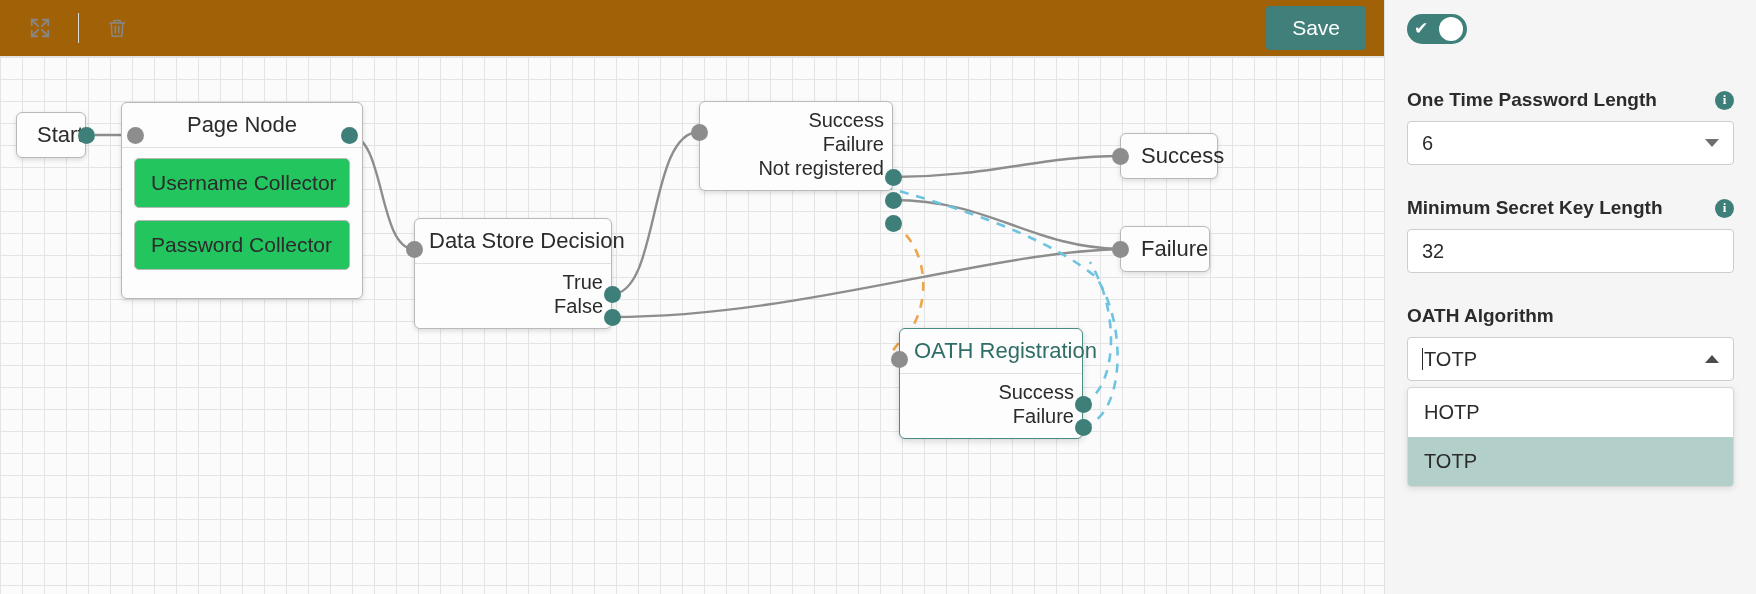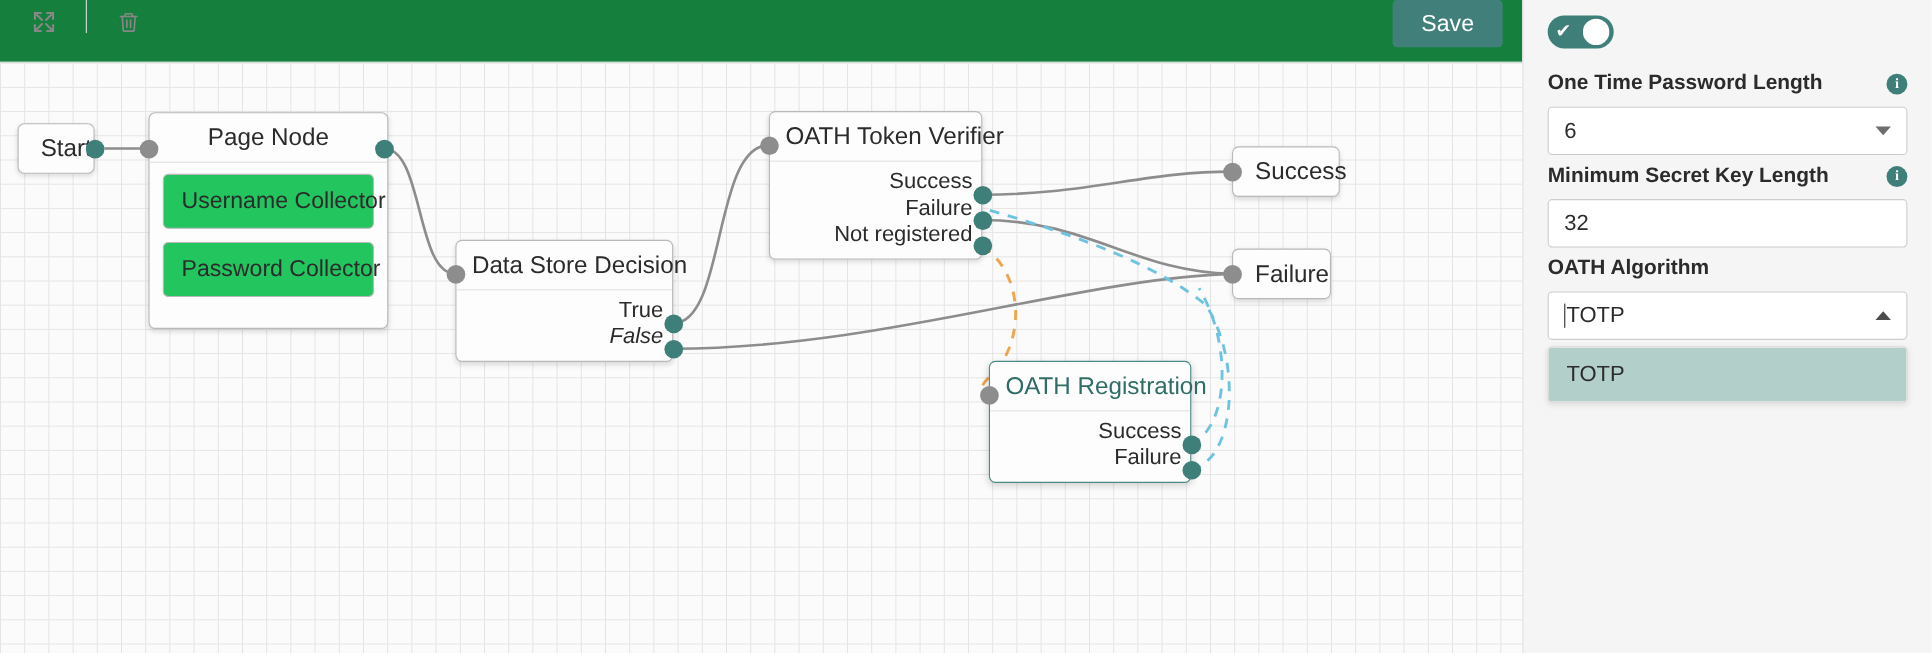--- a/index.html
+++ b/index.html
@@ -9,22 +9,22 @@
     background: #f7f7f7;
     overflow: hidden;
   }
   #app { position: relative; width: 1756px; height: 594px; display: flex; }
 
   
   .editor { position: relative; width: 1384px; height: 594px; background: #fafafa; }
 
   .toolbar {
     position: relative; height: 57px; width: 100%;
-    background: #15803d; border-bottom: 1px solid #e3e3e3;
-    display: flex; align-items: flex-start; padding: 0 18px;
+    background: #a16207; border-bottom: 1px solid #e3e3e3;
+    display: flex; align-items: center; padding: 0 18px;
   }
   .tb-btn {
     width: 44px; height: 40px; display: flex; align-items: center; justify-content: center;
     border: none; background: transparent; cursor: pointer; color: #878787;
   }
   .tb-sep { width: 1px; height: 30px; background: #dcdcdc; margin: 0 16px; }
   .tb-spacer { flex: 1; }
   .save-btn {
     border: none; border-radius: 4px; cursor: pointer;
     color: #ffffff; font-size: 21px; font-family: "Liberation Sans", sans-serif;
@@ -89,21 +89,21 @@
   }
   .panel-toggle-row { height: 57px; display: flex; align-items: center; }
   .toggle {
     width: 60px; height: 30px; border-radius: 15px;
     display: flex; align-items: center; justify-content: space-between;
     padding: 0 4px; cursor: pointer;
   }
   .toggle .chk { color: #fff; font-size: 17px; line-height: 1; margin-left: 3px; }
   .toggle .knob { width: 24px; height: 24px; border-radius: 50%; background: #fff; }
 
-  .field { margin-top: 8px; }
+  .field { margin-top: 32px; }
   .field-label-row {
     display: flex; align-items: center; justify-content: space-between; margin-bottom: 10px;
   }
   .field-label { font-size: 19px; font-weight: bold; color: #2b2b2b; }
   .info-icon {
     width: 19px; height: 19px; border-radius: 50%;
     display: flex; align-items: center; justify-content: center;
     color: #fff; font-size: 13px; font-weight: bold; font-family: "Liberation Serif", serif;
     cursor: pointer; flex: 0 0 auto;
   }
@@ -189,47 +189,46 @@
         <g fill="none" stroke="#eda64a" stroke-width="2.6" stroke-dasharray="9 8">
           <path d="M 893,167 C 930,190 932,250 905,280 C 888,296 890,300 897,301"></path>
         </g>
       </svg>
 
       <div class="node" style="left:16px; top:55px; width:70px;">
         <div class="terminal">Start</div>
       </div>
       <div class="dot teal" style="left:78px; top:70px;"></div>
 
-      <div class="node has-body" style="left:135px; top:45px; width:218px;">
+      <div class="node has-body" style="left:121px; top:45px; width:242px;">
         <div class="node-title">Page Node</div>
         <div class="node-body">
           <div class="child">Username Collector</div>
           <div class="child">Password Collector</div>
         </div>
       </div>
       <div class="dot gray" style="left:127px; top:70px;"></div>
       <div class="dot teal" style="left:341px; top:70px;"></div>
 
       <div class="node has-body" style="left:414px; top:161px; width:198px;">
         <div class="node-title">Data Store Decision</div>
         <div class="ports">
           <div class="port-row" style="padding-right: 0px;">
             <span class="lbl">True</span>
           </div>
-          <div class="port-row" style="padding-right: 0px; font-style: italic;">
+          <div class="port-row" style="padding-right: 0px;">
             <span class="lbl">False</span>
           </div>
         </div>
       </div>
       <div class="dot gray" style="left:406px; top:184px;"></div>
       <div class="dot teal" style="left:604px; top:229px;"></div>
       <div class="dot teal" style="left:604px; top:252px;"></div>
 
       <div class="node has-body" style="left:699px; top:44px; width:194px;">
-        <div class="node-title">OATH Token Verifier</div>
         <div class="ports">
           <div class="port-row" style="padding-right: 0px;">
             <span class="lbl">Success</span>
           </div>
           <div class="port-row" style="padding-right: 0px;">
             <span class="lbl">Failure</span>
           </div>
           <div class="port-row" style="padding-right: 0px; margin-left: 28px;">
             <span class="lbl">Not registered</span>
           </div>
@@ -301,18 +300,19 @@
     <div class="field">
       <div class="field-label-row">
         <span class="field-label">OATH Algorithm</span>
       </div>
       <div class="input">
         <span class="caret"></span>
         <span>TOTP</span>
         <span class="chevron-up"></span>
       </div>
       <div class="dropdown">
+        <div class="dd-option">HOTP</div>
         <div class="dd-option" style="background: rgb(178, 207, 202);">TOTP</div>
       </div>
     </div>
 
   </div>
 </div>
 
 </body></html>

